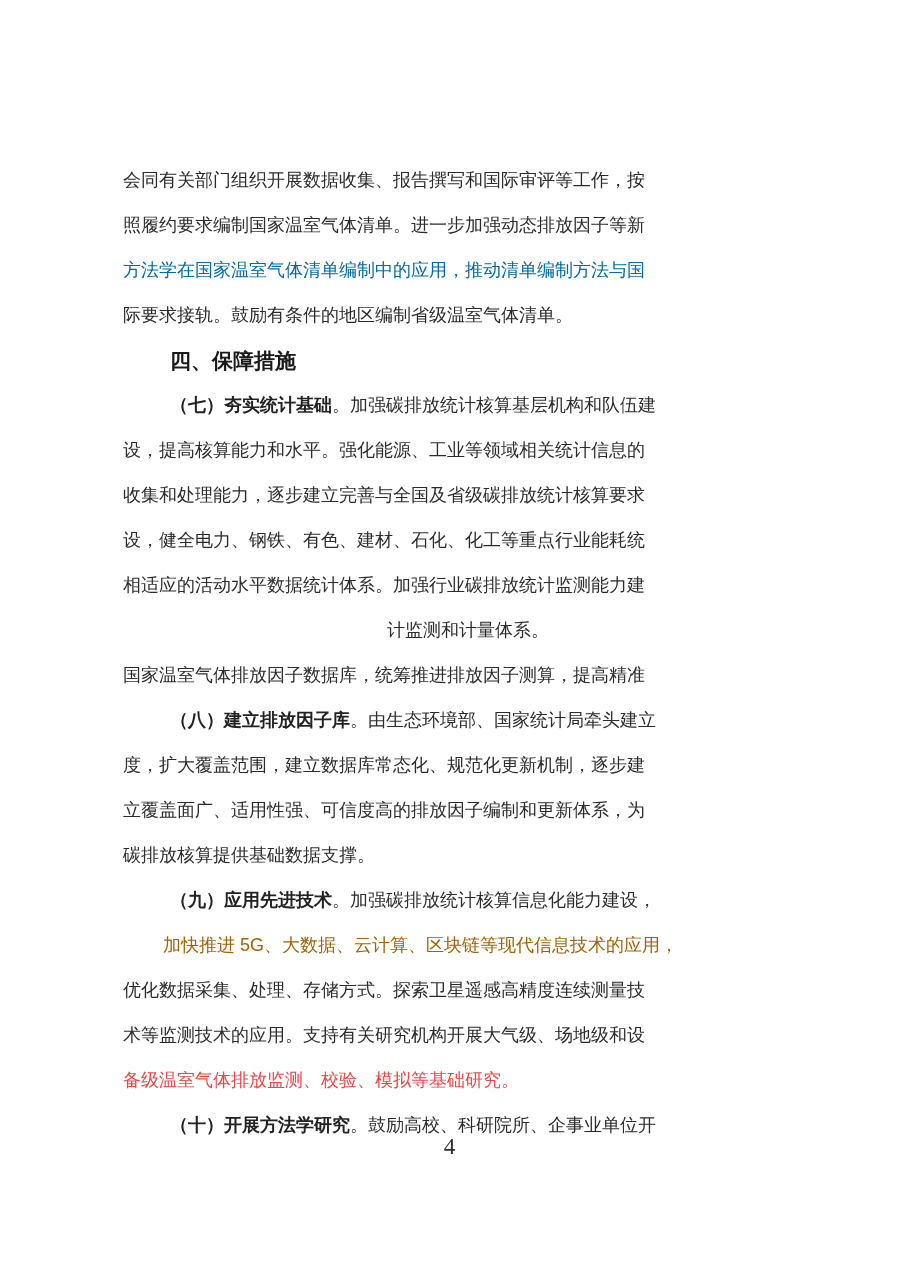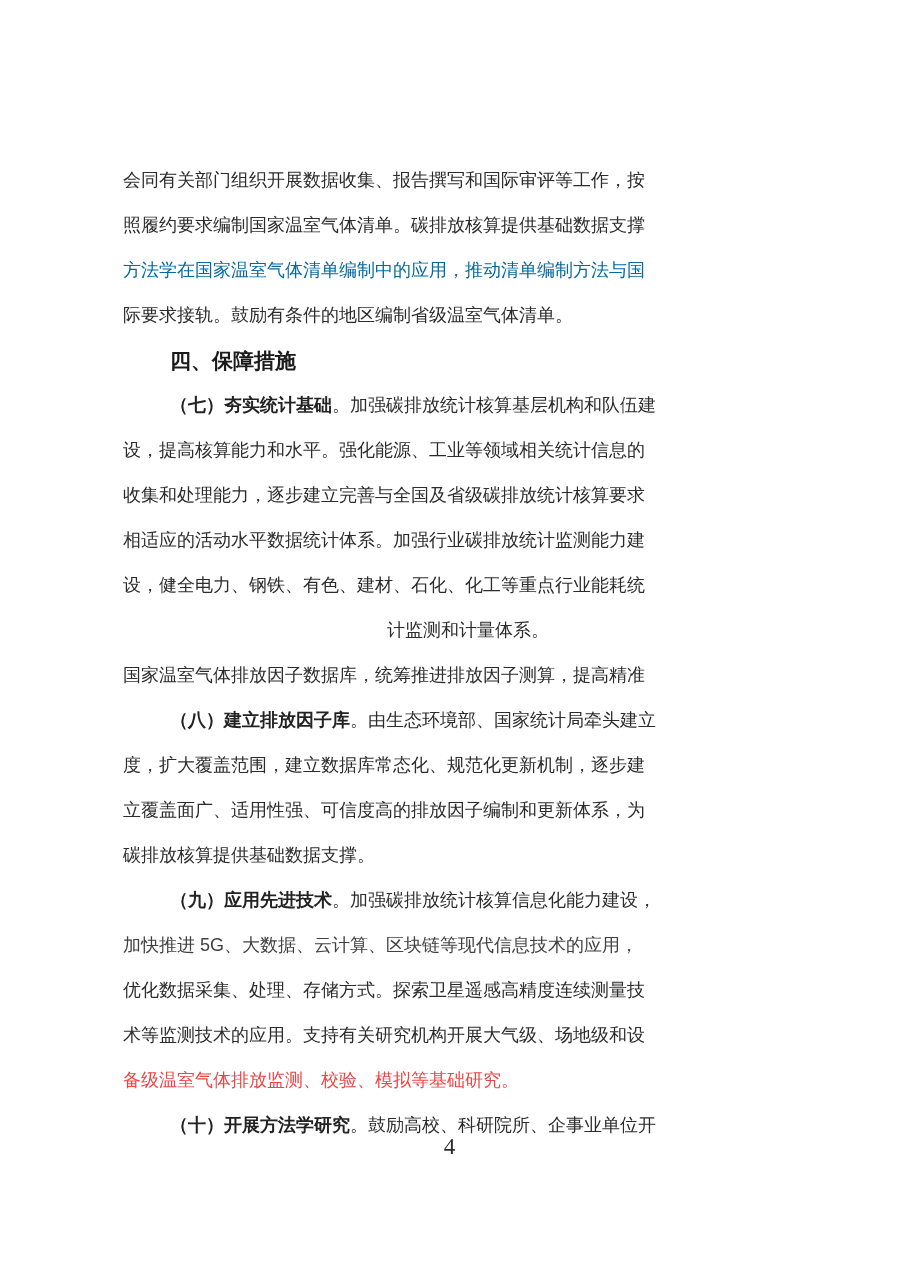--- a/index.html
+++ b/index.html
@@ -54,36 +54,36 @@
     color: #2b2b2b;
     font-family: "Liberation Serif", serif;
   }
 </style>
 </head>
 <body>
 
 <div class="page" style="background: rgb(255, 255, 255);">
   <div class="doc">
       <div class="line" style="color: rgb(43, 43, 43);">会同有关部门组织开展数据收集、报告撰写和国际审评等工作，按</div>
-      <div class="line" style="color: rgb(43, 43, 43);">照履约要求编制国家温室气体清单。碳排放核算提供基础数据支撑</div>
+      <div class="line" style="color: rgb(43, 43, 43);">照履约要求编制国家温室气体清单。进一步加强动态排放因子等新</div>
       <div class="line" style="color: #0369a1;">方法学在国家温室气体清单编制中的应用，推动清单编制方法与国</div>
       <div class="line" style="color: rgb(43, 43, 43);">际要求接轨。鼓励有条件的地区编制省级温室气体清单。</div>
       <div class="line indent heading" style="color: rgb(26, 26, 26);">四、保障措施</div>
       <div class="line indent" style="color: rgb(43, 43, 43);"><span class="lead">（七）夯实统计基础</span>。加强碳排放统计核算基层机构和队伍建</div>
       <div class="line" style="color: rgb(43, 43, 43);">设，提高核算能力和水平。强化能源、工业等领域相关统计信息的</div>
       <div class="line" style="color: rgb(43, 43, 43);">收集和处理能力，逐步建立完善与全国及省级碳排放统计核算要求</div>
+      <div class="line" style="color: rgb(43, 43, 43);">设，健全电力、钢铁、有色、建材、石化、化工等重点行业能耗统</div>
       <div class="line" style="color: rgb(43, 43, 43);">相适应的活动水平数据统计体系。加强行业碳排放统计监测能力建</div>
-      <div class="line" style="color: rgb(43, 43, 43);">设，健全电力、钢铁、有色、建材、石化、化工等重点行业能耗统</div>
       <div class="line" style="color: rgb(43, 43, 43); text-align: center;">计监测和计量体系。</div>
       <div class="line" style="color: rgb(43, 43, 43);">国家温室气体排放因子数据库，统筹推进排放因子测算，提高精准</div>
       <div class="line indent" style="color: rgb(43, 43, 43);"><span class="lead">（八）建立排放因子库</span>。由生态环境部、国家统计局牵头建立</div>
       <div class="line" style="color: rgb(43, 43, 43);">度，扩大覆盖范围，建立数据库常态化、规范化更新机制，逐步建</div>
       <div class="line" style="color: rgb(43, 43, 43);">立覆盖面广、适用性强、可信度高的排放因子编制和更新体系，为</div>
       <div class="line" style="color: rgb(43, 43, 43);">碳排放核算提供基础数据支撑。</div>
       <div class="line indent" style="color: rgb(43, 43, 43);"><span class="lead">（九）应用先进技术</span>。加强碳排放统计核算信息化能力建设，</div>
-      <div class="line" style="color: #404040;">加快推进 5G、大数据、云计算、区块链等现代信息技术的应用，</div>
+      <div class="line" style="color: #a16207; margin-left: 40px;">加快推进 5G、大数据、云计算、区块链等现代信息技术的应用，</div>
       <div class="line" style="color: rgb(43, 43, 43);">优化数据采集、处理、存储方式。探索卫星遥感高精度连续测量技</div>
       <div class="line" style="color: rgb(43, 43, 43);">术等监测技术的应用。支持有关研究机构开展大气级、场地级和设</div>
       <div class="line" style="color: #ef4444;">备级温室气体排放监测、校验、模拟等基础研究。</div>
       <div class="line indent" style="color: rgb(43, 43, 43);"><span class="lead">（十）开展方法学研究</span>。鼓励高校、科研院所、企事业单位开</div>
     </div>
   <div class="page-number">4</div>
 </div>
 
 </body></html>

